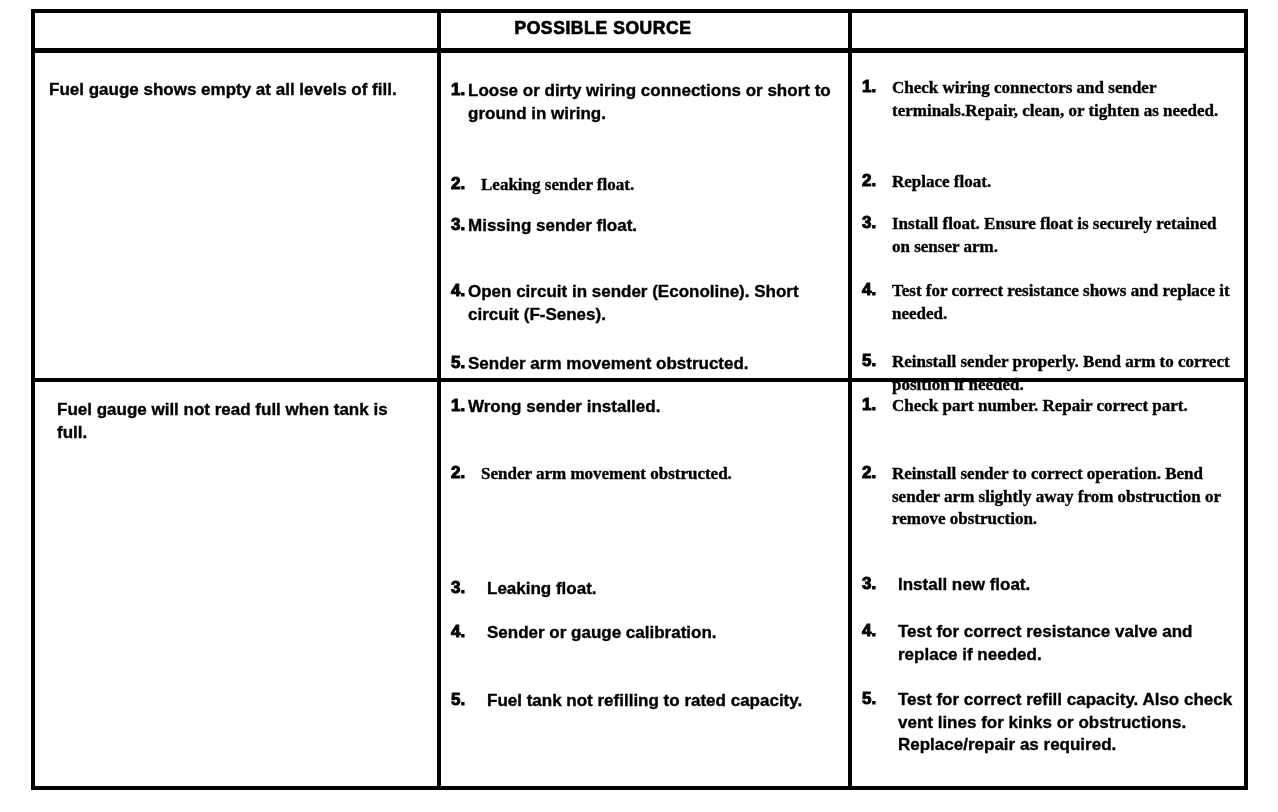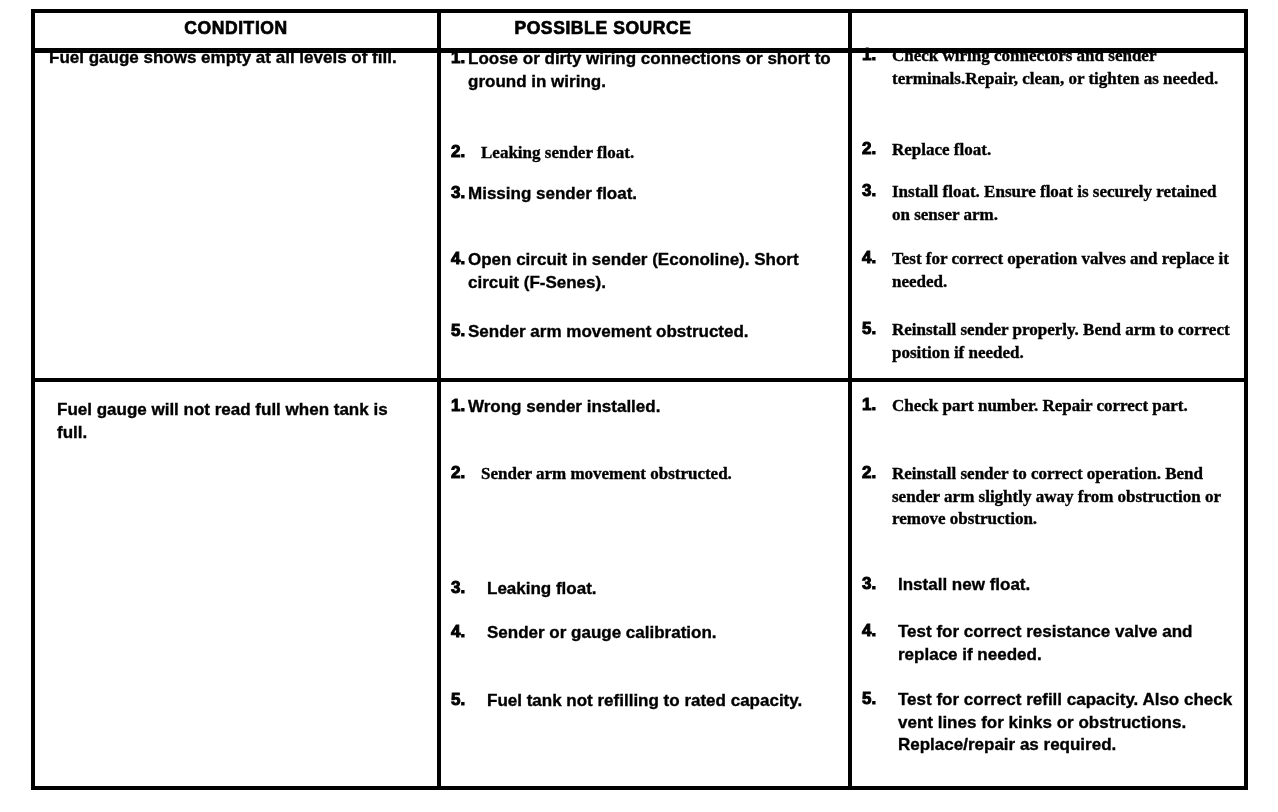--- a/index.html
+++ b/index.html
@@ -92,21 +92,21 @@
 
   
   .cell {
     position: absolute;
     box-sizing: border-box;
   }
   .col-condition { left: 4px;   width: 402px; }
   .col-source    { left: 410px; width: 407px; }
   .col-action    { left: 821px; width: 392px; }
 
-  .row-1 { top: 28px;  height: 261px; }
+  .row-1 { top: 60px;  height: 261px; }
   .row-2 { top: 373px; height: 404px; }
 
   
   .condition-text {
     position: absolute;
     font-size: 17px;
     font-weight: bold;
     line-height: 1.33;
     -webkit-text-stroke: 0.35px #000;
   }
@@ -137,21 +137,20 @@
   .item.ind-lg .txt { margin-left: 36px; }
 </style>
 </head>
 <body>
 
 <div id="table-wrap">
 
   <div class="outer-border"></div>
 
   <div class="header-row">
-    <div class="header-cell hc-condition">CONDITION</div>
     <div class="header-cell hc-source">POSSIBLE SOURCE</div>
   </div>
 
   <div class="rule-header"></div>
   <div class="rule-mid"></div>
   <div class="vdiv vdiv-1"></div>
   <div class="vdiv vdiv-2"></div>
 
   <div class="cell col-condition row-1">
     <div class="condition-text">Fuel gauge shows empty at all levels of fill.</div>
@@ -188,21 +187,21 @@
     <div class="item ind-md" style="left:10px; top:102px; width:372px;">
       <span class="num">2.</span>
       <span class="txt">Replace float.</span>
     </div>
     <div class="item ind-md" style="left:10px; top:144px; width:372px;">
       <span class="num">3.</span>
       <span class="txt">Install float. Ensure float is securely retained on senser arm.</span>
     </div>
     <div class="item ind-md" style="left:10px; top:211px; width:372px;">
       <span class="num">4.</span>
-      <span class="txt">Test for correct operation valves and replace it needed.</span>
+      <span class="txt">Test for correct resistance shows and replace it needed.</span>
     </div>
     <div class="item ind-md" style="left:10px; top:282px; width:372px;">
       <span class="num">5.</span>
       <span class="txt">Reinstall sender properly. Bend arm to correct position if needed.</span>
     </div>
   </div>
 
   <div class="cell col-condition row-2">
     <div class="condition-text">Fuel gauge will not read full when tank is full.</div>
   </div>

